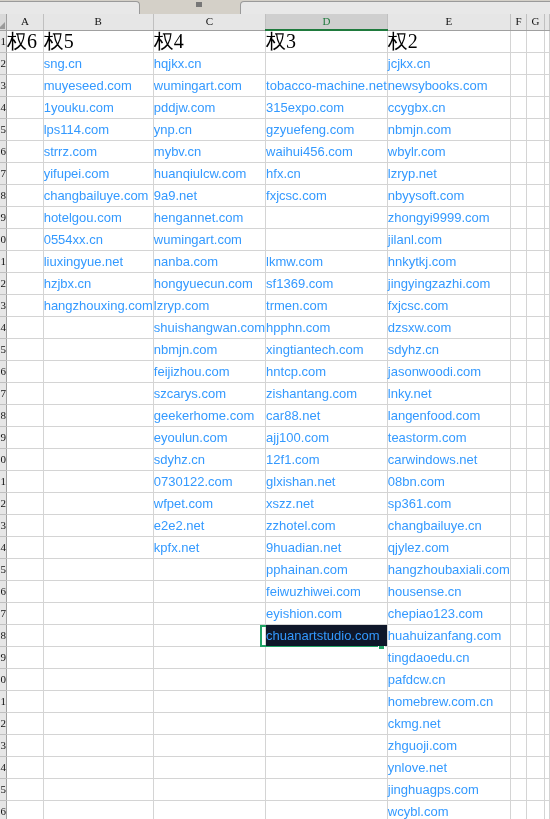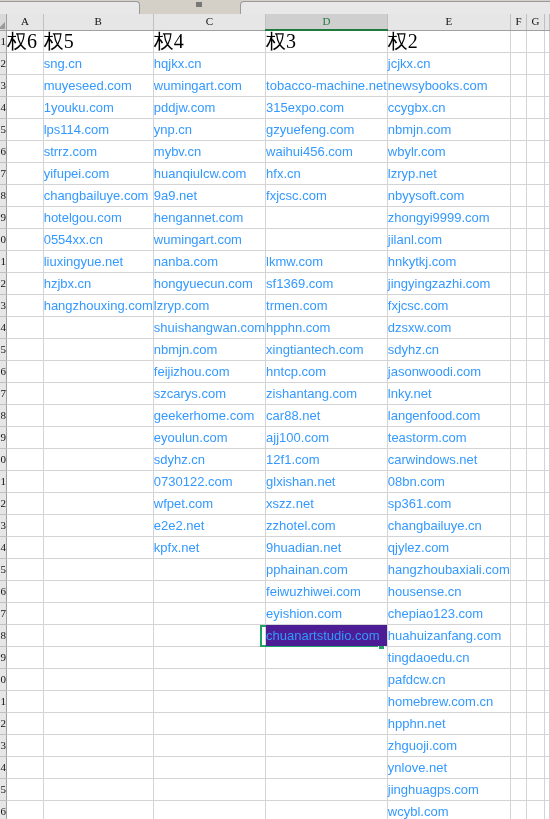--- a/index.html
+++ b/index.html
@@ -445,21 +445,21 @@
             <td class="cell spill">chepiao123.com</td>
             <td class="cell blank"></td>
             <td class="cell blank"></td>
             <td class="cell blank"></td>
           </tr>
           <tr>
             <th class="rowhead">8</th>
             <td class="cell"></td>
             <td class="cell"></td>
             <td class="cell"></td>
-            <td class="cell" style="position: relative; z-index: 3; background: #4c1d95;">chuanartstudio.com</td>
+            <td class="cell" style="position: relative; z-index: 3; background: #0f172a;">chuanartstudio.com</td>
             <td class="cell spill">huahuizanfang.com</td>
             <td class="cell blank"></td>
             <td class="cell blank"></td>
             <td class="cell blank"></td>
           </tr>
           <tr>
             <th class="rowhead">9</th>
             <td class="cell"></td>
             <td class="cell"></td>
             <td class="cell"></td>
@@ -490,21 +490,21 @@
             <td class="cell blank"></td>
             <td class="cell blank"></td>
             <td class="cell blank"></td>
           </tr>
           <tr>
             <th class="rowhead">2</th>
             <td class="cell"></td>
             <td class="cell"></td>
             <td class="cell"></td>
             <td class="cell"></td>
-            <td class="cell spill">hpphn.net</td>
+            <td class="cell spill">ckmg.net</td>
             <td class="cell blank"></td>
             <td class="cell blank"></td>
             <td class="cell blank"></td>
           </tr>
           <tr>
             <th class="rowhead">3</th>
             <td class="cell"></td>
             <td class="cell"></td>
             <td class="cell"></td>
             <td class="cell"></td>

